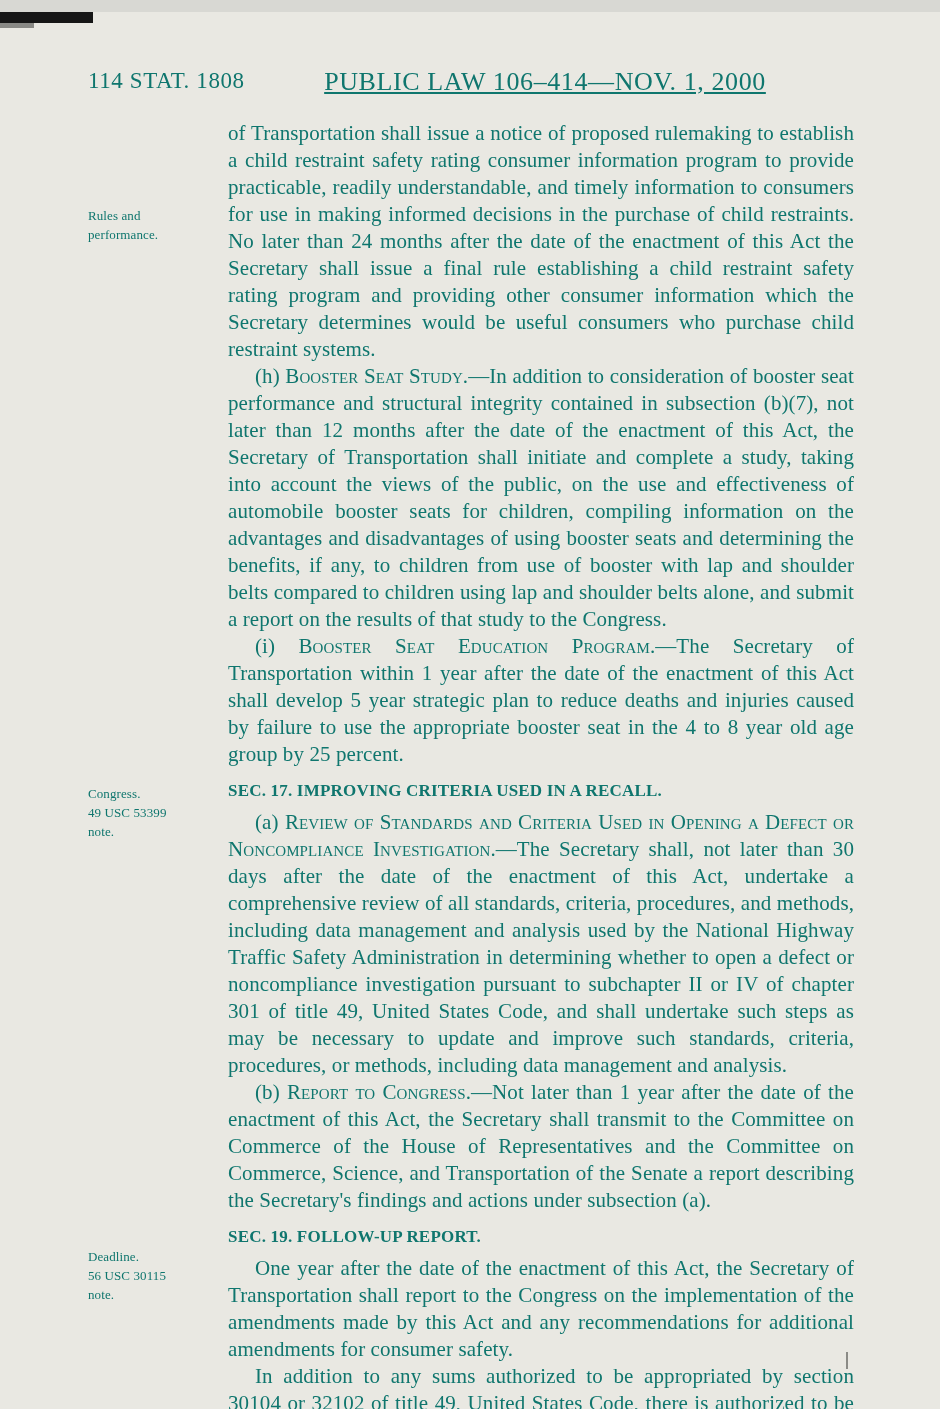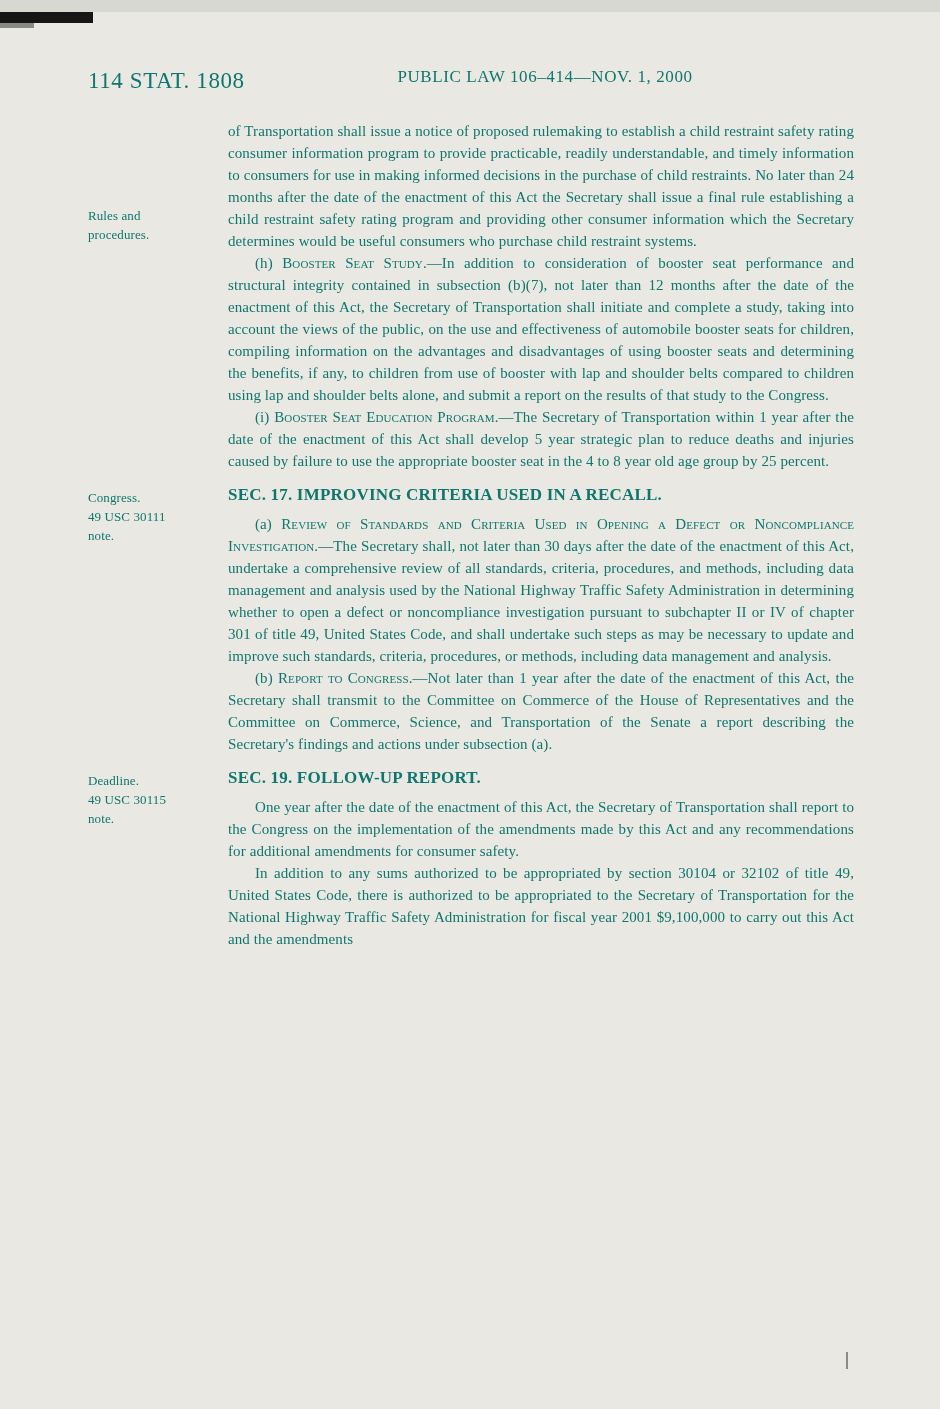--- a/index.html
+++ b/index.html
@@ -15,32 +15,32 @@
     box-sizing: border-box;
   }
   
   .header { position: relative; height: 92px; }
   .header-left {
     position: absolute; left: 88px; top: 56px;
     font-size: 23px; letter-spacing: 0.6px; white-space: nowrap;
   }
   .header-center {
     position: absolute; left: 235px; top: 55px; width: 620px;
-    text-align: center; font-size: 17px; letter-spacing: 0.6px; white-space: nowrap;
+    text-align: center; font-size: 26px; letter-spacing: 0.6px; white-space: nowrap; text-decoration: underline;
   }
   
   .body-col {
     position: relative;
     padding: 16px 86px 0 228px;
   }
   .block { position: relative; }
   .block p {
     margin: 0;
-    font-size: 15px;
-    line-height: 22px;
+    font-size: 21px;
+    line-height: 27px;
     text-align: justify;
     letter-spacing: 0.1px;
   }
   .block.indent p { text-indent: 27px; }
   .block h3 {
     margin: 13px 0 8px 0;
     font-size: 17px;
     line-height: 20px;
     font-weight: bold;
     letter-spacing: 0.2px;
@@ -85,48 +85,48 @@
   <div class="header">
     <span class="header-left">114 STAT. 1808</span>
     <span class="header-center">PUBLIC LAW 106–414—NOV. 1, 2000</span>
   </div>
 
   <div class="body-col">
     <div>
         <div class="block paragraph">
           <div class="margin-note" style="top: 86px;">
             <div>Rules and</div>
-            <div>procedures.</div>
+            <div>performance.</div>
           </div>
           <p><span class="plain">of Transportation shall issue a notice of proposed rulemaking to establish a child restraint safety rating consumer information program to provide practicable, readily understandable, and timely information to consumers for use in making informed decisions in the purchase of child restraints. No later than 24 months after the date of the enactment of this Act the Secretary shall issue a final rule establishing a child restraint safety rating program and providing other consumer information which the Secretary determines would be useful consumers who purchase child restraint systems.</span></p>
         </div>
         <div class="block paragraph indent">
           <p><span class="plain">(h) </span><span class="smallcaps">Booster Seat Study</span><span class="plain">.—In addition to consideration of booster seat performance and structural integrity contained in subsection (b)(7), not later than 12 months after the date of the enactment of this Act, the Secretary of Transportation shall initiate and complete a study, taking into account the views of the public, on the use and effectiveness of automobile booster seats for children, compiling information on the advantages and disadvantages of using booster seats and determining the benefits, if any, to children from use of booster with lap and shoulder belts compared to children using lap and shoulder belts alone, and submit a report on the results of that study to the Congress.</span></p>
         </div>
         <div class="block paragraph indent">
           <p><span class="plain">(i) </span><span class="smallcaps">Booster Seat Education Program</span><span class="plain">.—The Secretary of Transportation within 1 year after the date of the enactment of this Act shall develop 5 year strategic plan to reduce deaths and injuries caused by failure to use the appropriate booster seat in the 4 to 8 year old age group by 25 percent.</span></p>
         </div>
         <div class="block heading">
           <div class="margin-note" style="top: 3px;">
             <div>Congress.</div>
-            <div>49 USC 30111</div>
+            <div>49 USC 53399</div>
             <div>note.</div>
           </div>
           <h3><span class="plain">SEC. 17. IMPROVING CRITERIA USED IN A RECALL.</span></h3>
         </div>
         <div class="block paragraph indent">
           <p><span class="plain">(a) </span><span class="smallcaps">Review of Standards and Criteria Used in Opening a Defect or Noncompliance Investigation</span><span class="plain">.—The Secretary shall, not later than 30 days after the date of the enactment of this Act, undertake a comprehensive review of all standards, criteria, procedures, and methods, including data management and analysis used by the National Highway Traffic Safety Administration in determining whether to open a defect or noncompliance investigation pursuant to subchapter II or IV of chapter 301 of title 49, United States Code, and shall undertake such steps as may be necessary to update and improve such standards, criteria, procedures, or methods, including data management and analysis.</span></p>
         </div>
         <div class="block paragraph indent">
           <p><span class="plain">(b) </span><span class="smallcaps">Report to Congress</span><span class="plain">.—Not later than 1 year after the date of the enactment of this Act, the Secretary shall transmit to the Committee on Commerce of the House of Representatives and the Committee on Commerce, Science, and Transportation of the Senate a report describing the Secretary's findings and actions under subsection (a).</span></p>
         </div>
         <div class="block heading">
-          <div class="margin-note" style="top: 3px;">
+          <div class="margin-note" style="top: 20px;">
             <div>Deadline.</div>
-            <div>49 USC 30115</div>
+            <div>56 USC 30115</div>
             <div>note.</div>
           </div>
           <h3><span class="plain">SEC. 19. FOLLOW-UP REPORT.</span></h3>
         </div>
         <div class="block paragraph indent">
           <p><span class="plain">One year after the date of the enactment of this Act, the Secretary of Transportation shall report to the Congress on the implementation of the amendments made by this Act and any recommendations for additional amendments for consumer safety.</span></p>
         </div>
         <div class="block paragraph indent">
           <p><span class="plain">In addition to any sums authorized to be appropriated by section 30104 or 32102 of title 49, United States Code, there is authorized to be appropriated to the Secretary of Transportation for the National Highway Traffic Safety Administration for fiscal year 2001 $9,100,000 to carry out this Act and the amendments</span></p>
         </div>

